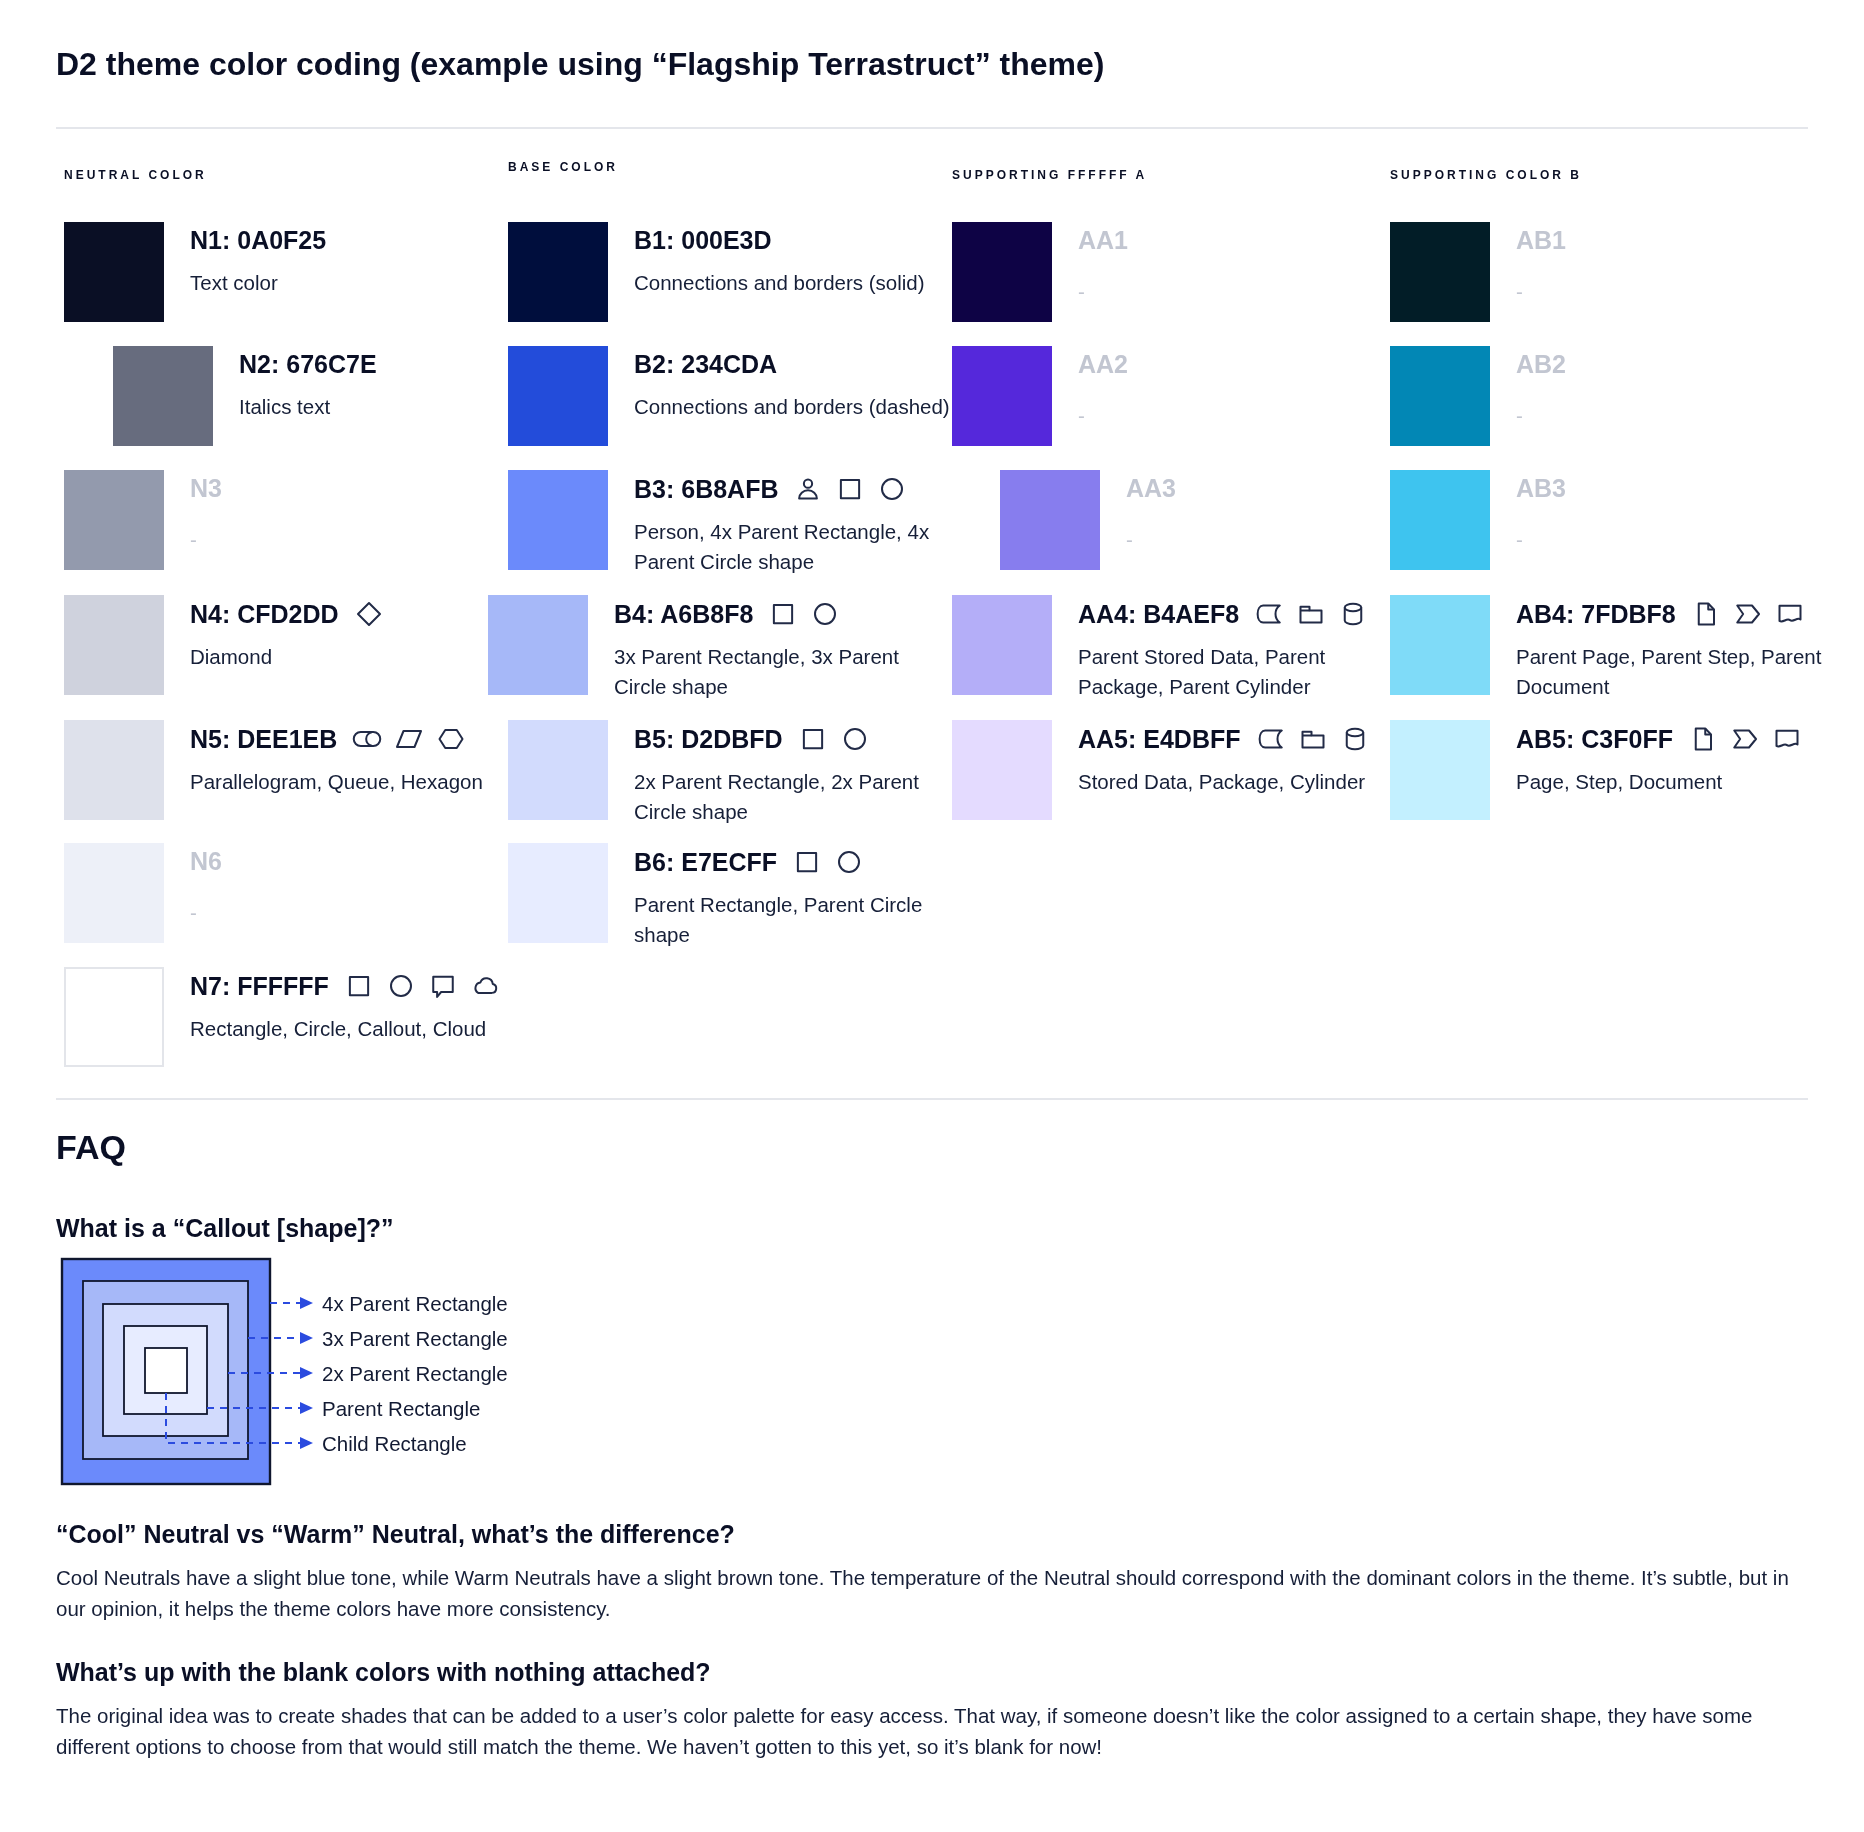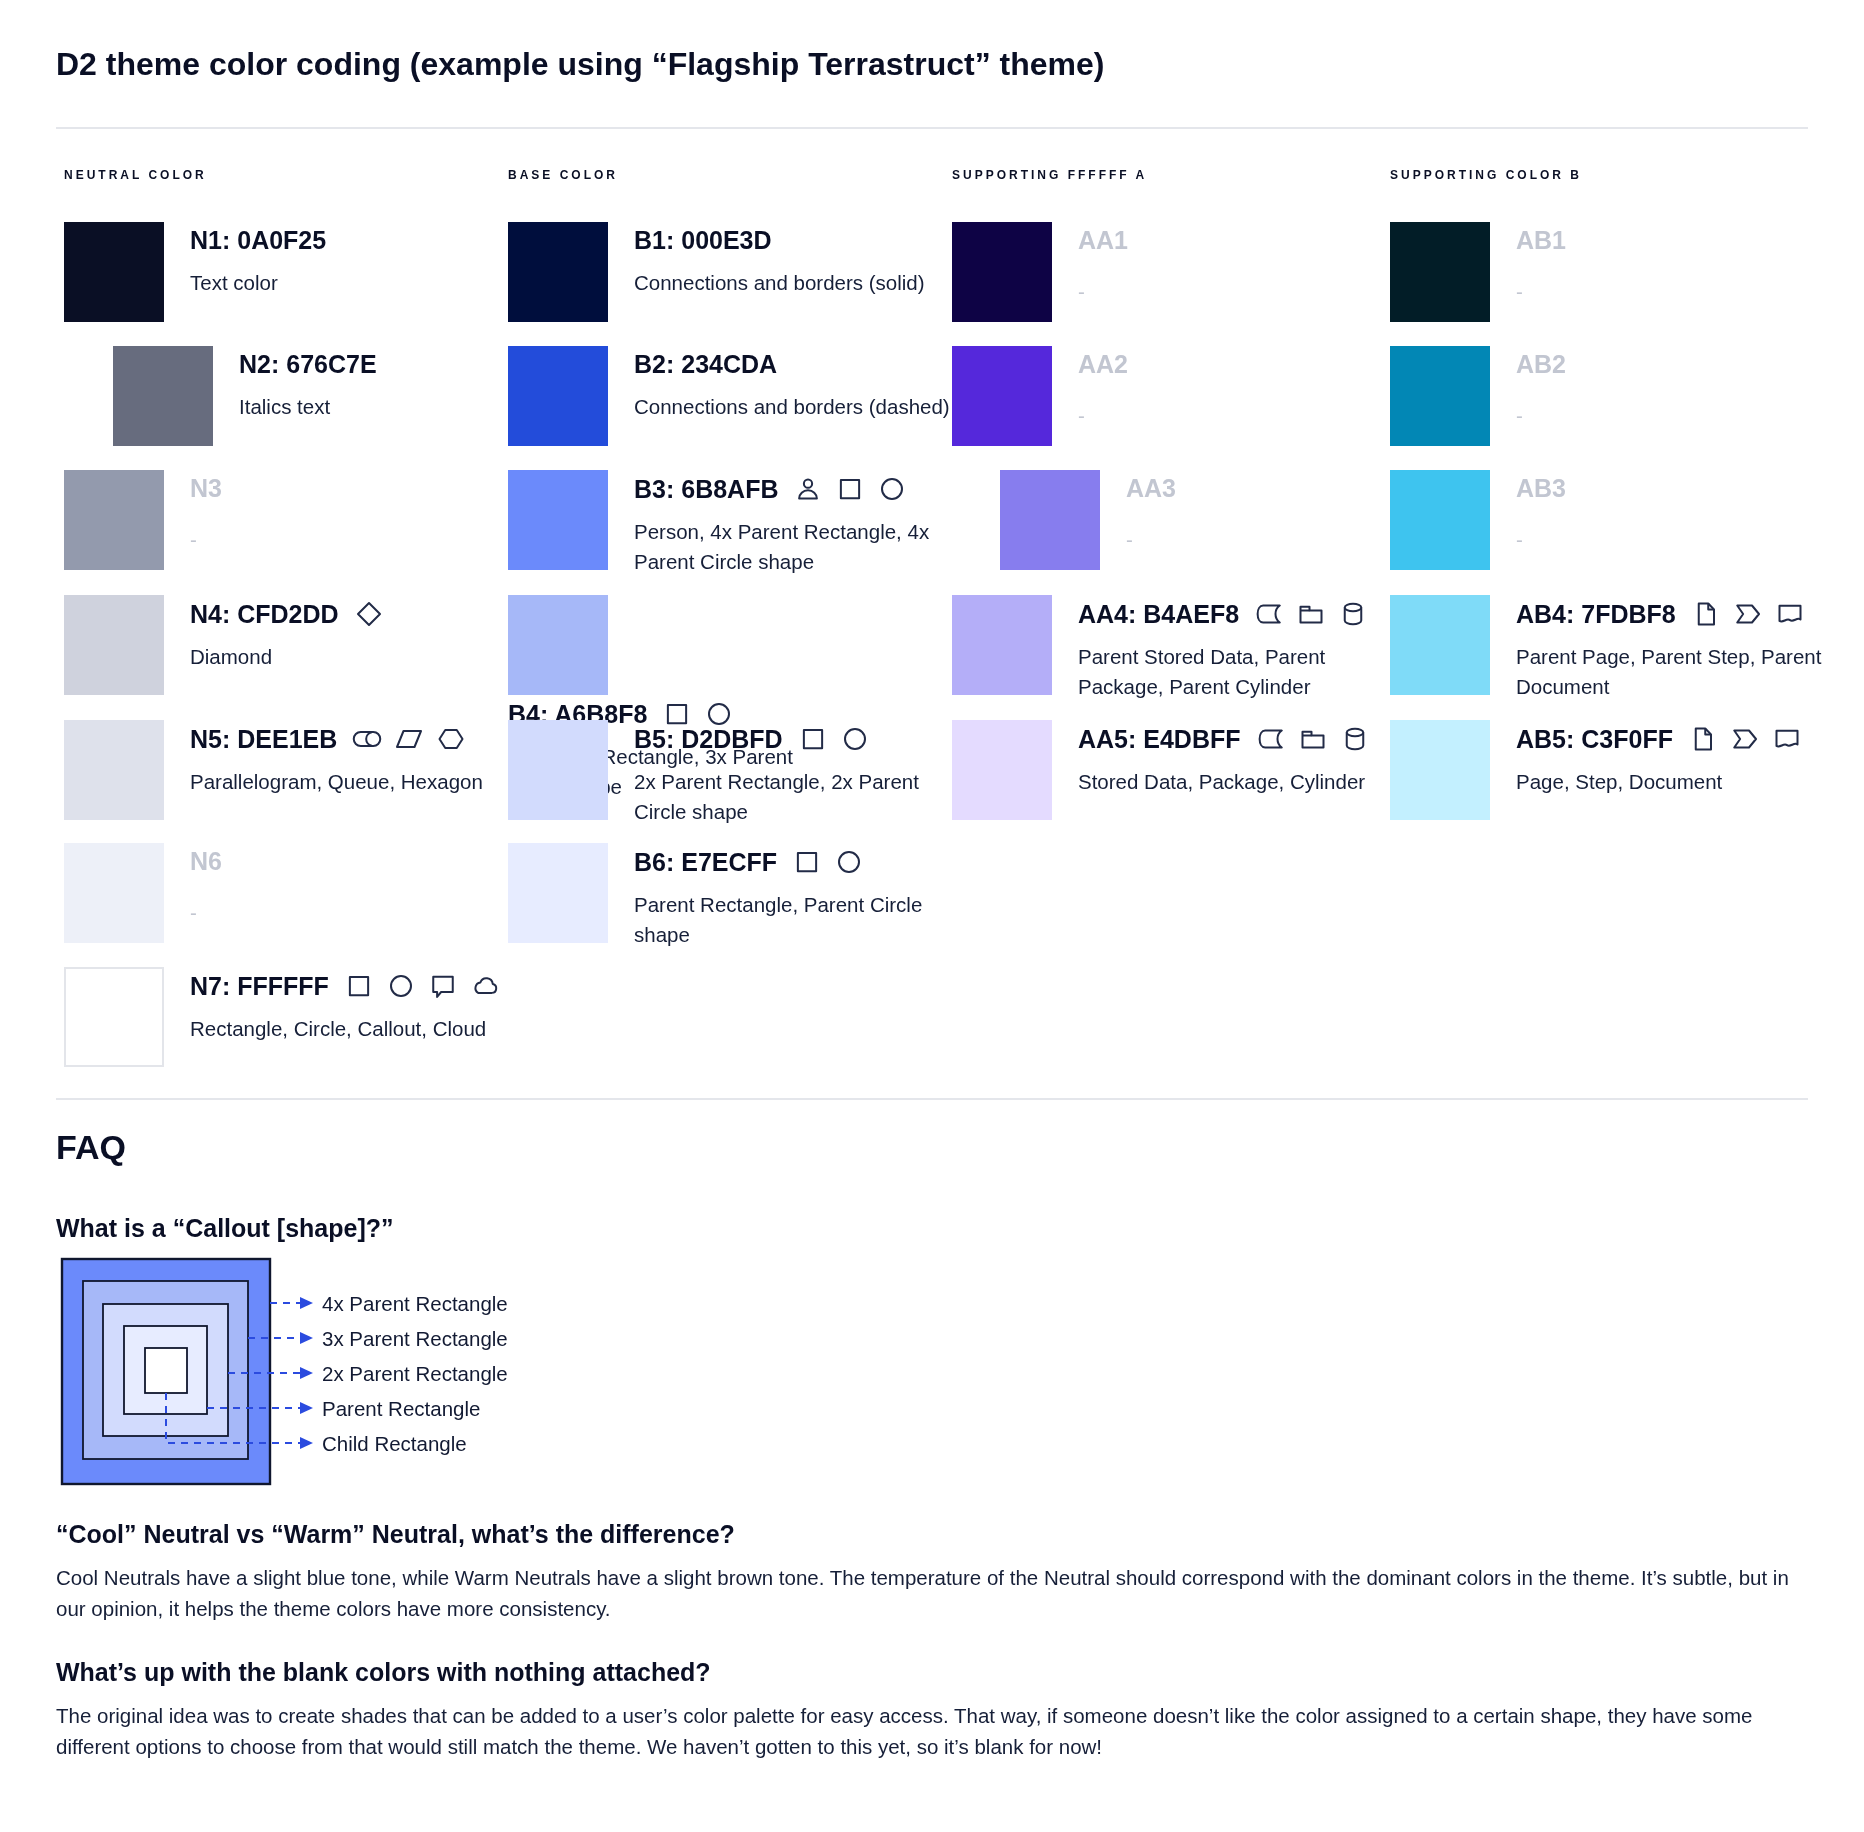--- a/index.html
+++ b/index.html
@@ -123,21 +123,21 @@
                 <path d="M4.2 4.6h15.6v12.2h-9.3l-3.2 3.9v-3.9H4.2Z" fill="none" stroke="#222B47" stroke-width="1.6" stroke-linejoin="round"></path>
               </svg>
               <svg width="30" height="30" viewBox="0 0 24 24">
                 <path d="M6.5 17.5h11a3.6 3.6 0 0 0 .7-7.1 5.1 5.1 0 0 0-9.9-1.2 4.5 4.5 0 0 0-1.8 8.3Z" fill="none" stroke="#222B47" stroke-width="1.6" stroke-linejoin="round"></path>
               </svg>
             </span>
           </div>
           <div class="rdesc">Rectangle, Circle, Callout, Cloud</div>
         </div>
       </div>
-      <div class="colhead" style="left: 508px; top: 168px;">BASE COLOR</div>
+      <div class="colhead" style="left: 508px; top: 160px;">BASE COLOR</div>
       <div class="crow" style="left: 508px; top: 222px;">
         <div class="swatch" style="background: rgb(0, 14, 61);"></div>
         <div class="rtext">
           <div class="rlabel">
             <span>B1: 000E3D</span>
           </div>
           <div class="rdesc">Connections and borders (solid)</div>
         </div>
       </div>
       <div class="crow" style="left: 508px; top: 346px;">
@@ -163,21 +163,21 @@
                 <path d="M4.7 4.7h14.6v14.6H4.7Z" fill="none" stroke="#222B47" stroke-width="1.6" stroke-linejoin="round"></path>
               </svg>
               <svg width="30" height="30" viewBox="0 0 24 24">
                 <path d="M4 12a8 8 0 1 0 16 0a8 8 0 1 0 -16 0Z" fill="none" stroke="#222B47" stroke-width="1.6" stroke-linejoin="round"></path>
               </svg>
             </span>
           </div>
           <div class="rdesc">Person, 4x Parent Rectangle, 4x Parent Circle shape</div>
         </div>
       </div>
-      <div class="crow" style="left: 508px; top: 595px; flex-direction: column;">
+      <div class="crow" style="left: 488px; top: 595px;">
         <div class="swatch" style="background: rgb(166, 184, 248);"></div>
         <div class="rtext">
           <div class="rlabel">
             <span>B4: A6B8F8</span>
             <span class="icons">
               <svg width="30" height="30" viewBox="0 0 24 24">
                 <path d="M4.7 4.7h14.6v14.6H4.7Z" fill="none" stroke="#222B47" stroke-width="1.6" stroke-linejoin="round"></path>
               </svg>
               <svg width="30" height="30" viewBox="0 0 24 24">
                 <path d="M4 12a8 8 0 1 0 16 0a8 8 0 1 0 -16 0Z" fill="none" stroke="#222B47" stroke-width="1.6" stroke-linejoin="round"></path>

